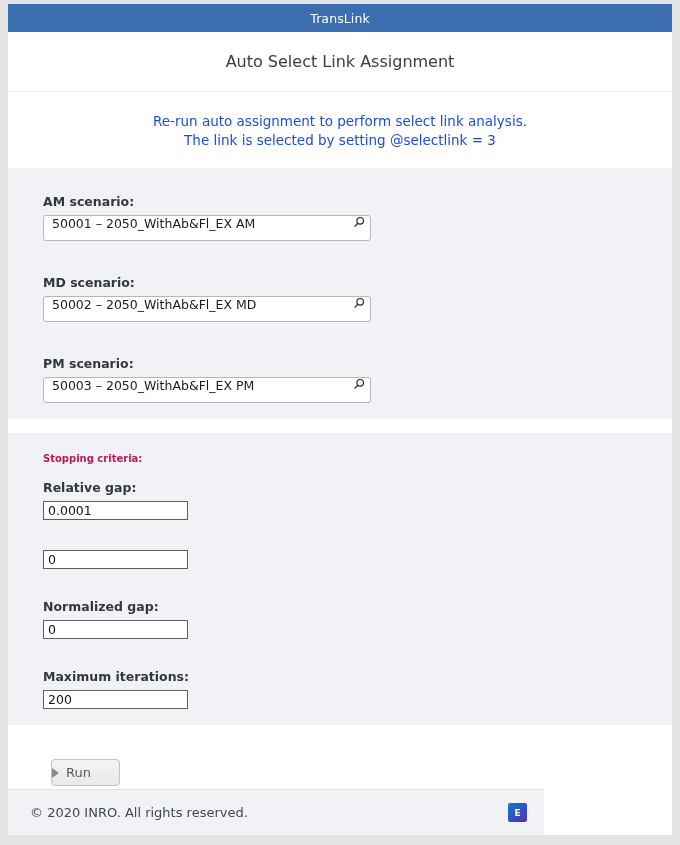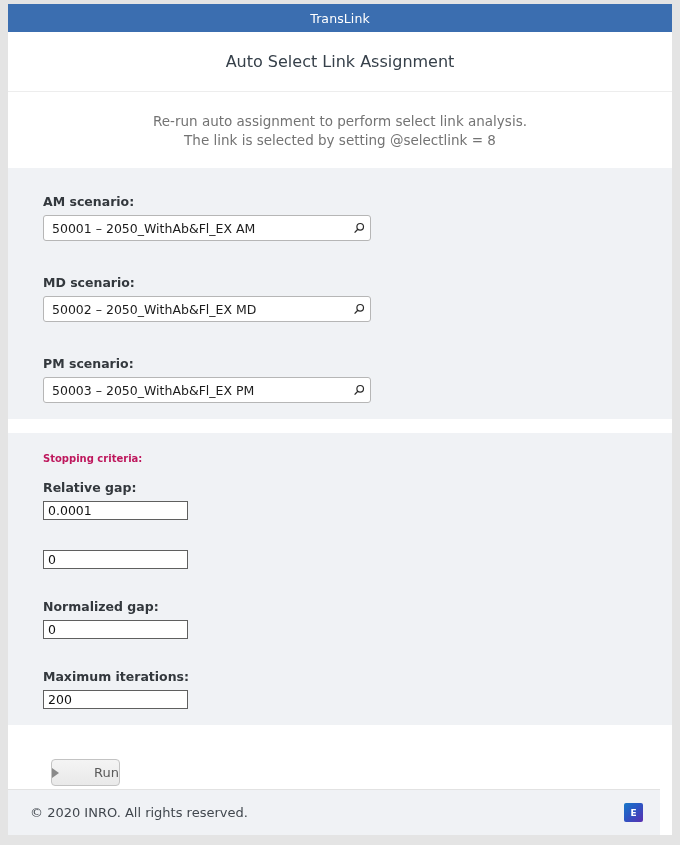--- a/index.html
+++ b/index.html
@@ -47,21 +47,21 @@
     font-weight: 400;
   }
   
   .desc-zone {
     background: #ffffff;
     text-align: center;
     padding: 20px 0 18px 0;
   }
   .desc-line {
     font-size: 13.5px;
-    color: #737373;
+    color: #1d4ed8;
     line-height: 19px;
   }
   
   .panel {
     background: #f0f2f5;
     padding: 14px 0 16px 0;
   }
   .panel.gap-top { margin-top: 14px; }
   .field {
     margin: 4px 0 0 35px;
@@ -83,21 +83,21 @@
   
   .combo {
     position: relative;
     width: 328px;
     height: 26px;
     background: #ffffff;
     border: 1px solid #b6b6b6;
     border-radius: 3px;
     box-sizing: border-box;
     display: flex;
-    align-items: center;
+    align-items: flex-start;
   }
   .combo-value {
     font-size: 12.5px;
     color: #1c1c1c;
     padding-left: 8px;
     flex: 1;
     white-space: nowrap;
     overflow: hidden;
   }
   .magnifier {
@@ -130,21 +130,21 @@
   }
   .run-btn {
     margin-left: 43px;
     width: 69px;
     height: 27px;
     border: 1px solid #c3c3c3;
     border-radius: 4px;
     background: linear-gradient(#f4f4f4, #e9e9e9);
     display: flex;
     align-items: center;
-    justify-content: space-between;
+    justify-content: flex-start;
     gap: 7px;
     font-size: 13px;
     color: #5a5a5a;
     box-sizing: border-box;
   }
   .play-tri {
     width: 0; height: 0;
     border-left: 7px solid #8a8a8a;
     border-top: 5px solid transparent;
     border-bottom: 5px solid transparent;
@@ -163,21 +163,21 @@
   }
   .hist-label {
     font-size: 13px;
     font-weight: bold;
     color: #2c3440;
   }
   
   .footer {
     position: absolute;
     left: 0; bottom: 0;
-    width: 652px;
+    width: 536px;
     height: 46px;
     background: #f0f2f5;
     border-top: 1px solid #e2e2e2;
     display: flex;
     align-items: center;
     box-sizing: border-box;
     justify-content: space-between;
   }
   .copyright {
     margin-left: 22px;
@@ -208,21 +208,21 @@
   <div class="appbar">
     <span>TransLink</span>
   </div>
 
   <div class="title-zone">
     <div class="page-title">Auto Select Link Assignment</div>
   </div>
 
   <div class="desc-zone">
     <div class="desc-line">Re-run auto assignment to perform select link analysis.</div>
-    <div class="desc-line">The link is selected by setting @selectlink = 8</div>
+    <div class="desc-line">The link is selected by setting @selectlink = 3</div>
   </div>
 
   <div class="panel">
 
     <div class="field">
       <div class="field-label">AM scenario:</div>
       <div class="combo">
         <span class="combo-value">50001 – 2050_WithAb&amp;Fl_EX AM</span>
         <span class="magnifier">
           <svg width="13" height="13" viewBox="0 0 13 13">

